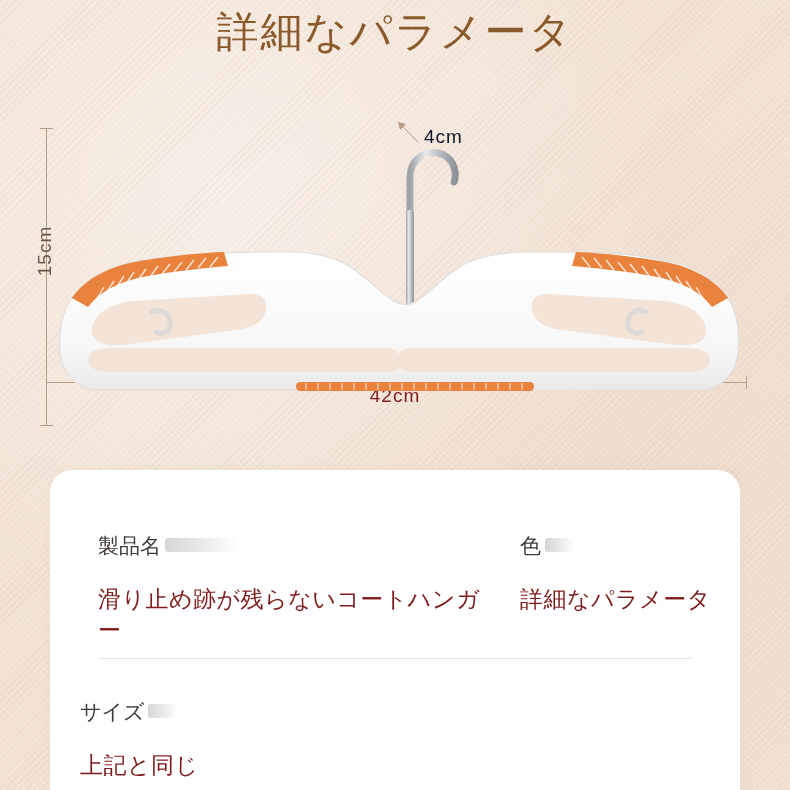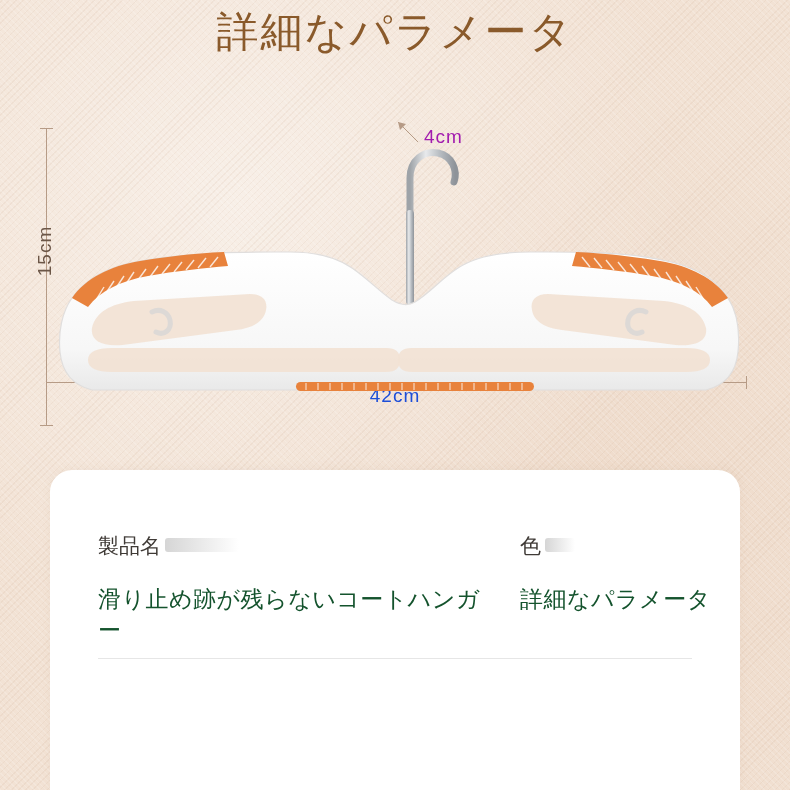--- a/index.html
+++ b/index.html
@@ -96,31 +96,31 @@
   }
   .dim-h-cap-l { left: 46px; }
   .dim-h-cap-r { left: 746px; }
   .dim-h-label {
     position: absolute;
     left: 0;
     top: 325px;
     width: 790px;
     text-align: center;
     font-size: 19px;
-    color: #1d4ed8;
+    color: #7f1d1d;
     letter-spacing: 1px;
   }
 
   
   .dim-hook-label {
     position: absolute;
     left: 424px;
     top: 66px;
     font-size: 19px;
-    color: #a21caf;
+    color: #0f172a;
     letter-spacing: 1px;
   }
 
   .hanger-svg {
     position: absolute;
     left: 0;
     top: 0;
   }
 
   
@@ -169,21 +169,21 @@
     height: 14px;
     background: linear-gradient(90deg, rgba(206,206,206,0.85), rgba(206,206,206,0.0));
     border-radius: 3px;
   }
   .spec-label.short::after { width: 44px; }
   .spec-label.tiny::after { width: 30px; }
 
   .spec-value {
     font-family: "Liberation Serif", serif;
     font-size: 23px;
-    color: #14532d;
+    color: #7f1d1d;
     letter-spacing: 0.5px;
   }
 
   .spec-divider {
     position: absolute;
     left: 48px;
     top: 188px;
     width: 594px;
     height: 1px;
     background: #e6e6e6;
@@ -351,15 +351,19 @@
     </div>
     <div class="spec-col right">
       <div class="spec-label tiny">色</div>
       <div class="spec-value">詳細なパラメータ</div>
     </div>
   </div>
 
   <div class="spec-divider"></div>
 
   <div class="spec-row row2">
+    <div class="spec-col right">
+      <div class="spec-label tiny">サイズ</div>
+      <div class="spec-value">上記と同じ</div>
+    </div>
   </div>
 
 </div>
 
 </body></html>

